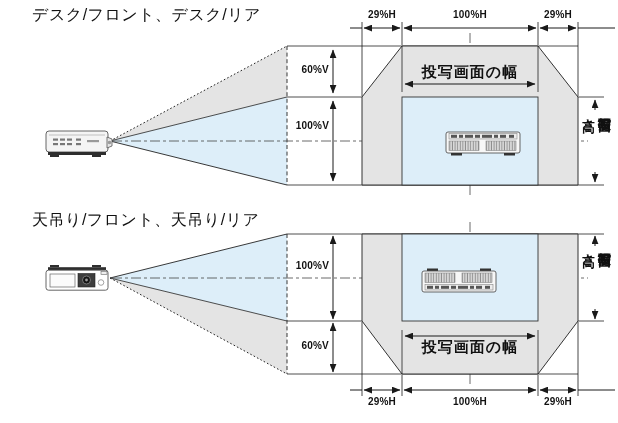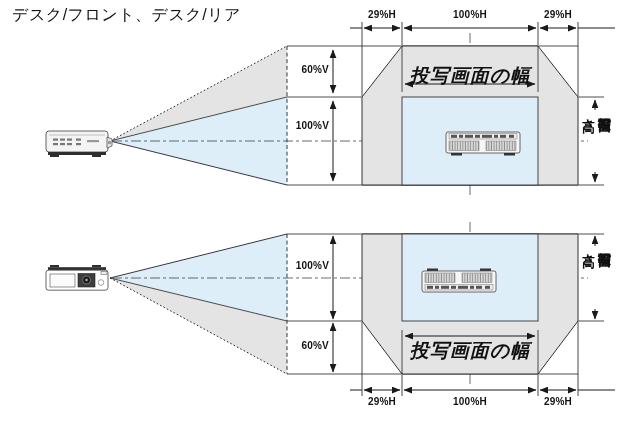--- a/index.html
+++ b/index.html
@@ -2,25 +2,25 @@
 <html><head>
 <meta charset="utf-8">
 <style>
   html,body{margin:0;padding:0;background:#ffffff;}
   #stage{
     position:relative;width:618px;height:423px;background:#ffffff;overflow:hidden;
     font-family:"Liberation Sans","DejaVu Sans",sans-serif;color:#111;
   }
   #stage svg{position:absolute;left:0;top:0;}
   .lbl{position:absolute;white-space:nowrap;color:#111;}
-  .title{font-size:16px;letter-spacing:0.5px;font-weight:400;}
+  .title{font-size:16px;letter-spacing:0.5px;font-weight:400;margin-left:20px;}
   .dim{font-size:10px;font-weight:600;letter-spacing:0.2px;}
   .c{transform:translateX(-50%);}
   .r{text-align:right;}
-  .jp{font-size:19px;font-weight:700;letter-spacing:1px;font-style:italic;}
+  .jp{font-size:15px;font-weight:700;letter-spacing:1px;}
   .vtext{
     writing-mode:vertical-rl;text-orientation:upright;
     font-size:13px;font-weight:700;line-height:15px;letter-spacing:1px;
   }
 </style>
 </head>
 <body>
 
 <div id="stage">
 
@@ -211,20 +211,21 @@
 <div class="lbl title" style="left:12px;top:5px">デスク/フロント、デスク/リア</div>
 <div class="lbl dim c" style="left:382px;top:9px">29%H</div>
 <div class="lbl dim c" style="left:470px;top:9px">100%H</div>
 <div class="lbl dim c" style="left:558px;top:9px">29%H</div>
 <div class="lbl dim r" style="right:289px;top:64px">60%V</div>
 <div class="lbl dim r" style="right:289px;top:120px">100%V</div>
 <div class="lbl jp c" style="left:470px;top:63px">投写画面の幅</div>
 <div class="lbl vtext" style="left:597px;top:107px">投写画面の</div>
 <div class="lbl vtext" style="left:581px;top:109px">高さ</div>
 
+<div class="lbl title" style="left:12px;top:210px">天吊り/フロント、天吊り/リア</div>
 <div class="lbl dim r" style="right:289px;top:260px">100%V</div>
 <div class="lbl dim r" style="right:289px;top:340px">60%V</div>
 <div class="lbl jp c" style="left:470px;top:338px">投写画面の幅</div>
 <div class="lbl vtext" style="left:597px;top:242px">投写画面の</div>
 <div class="lbl vtext" style="left:581px;top:244px">高さ</div>
 <div class="lbl dim c" style="left:382px;top:396px">29%H</div>
 <div class="lbl dim c" style="left:470px;top:396px">100%H</div>
 <div class="lbl dim c" style="left:558px;top:396px">29%H</div>
 
 </div>

